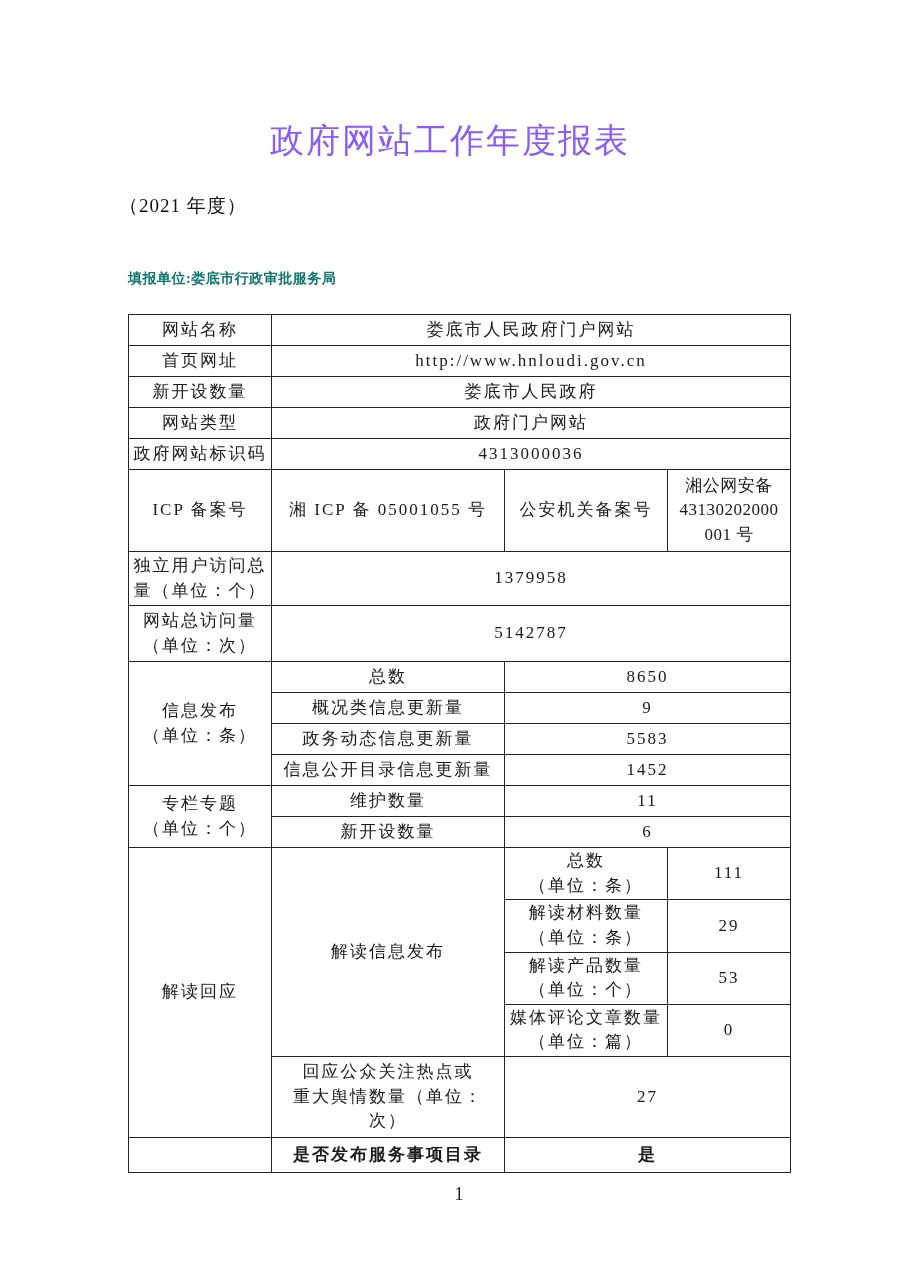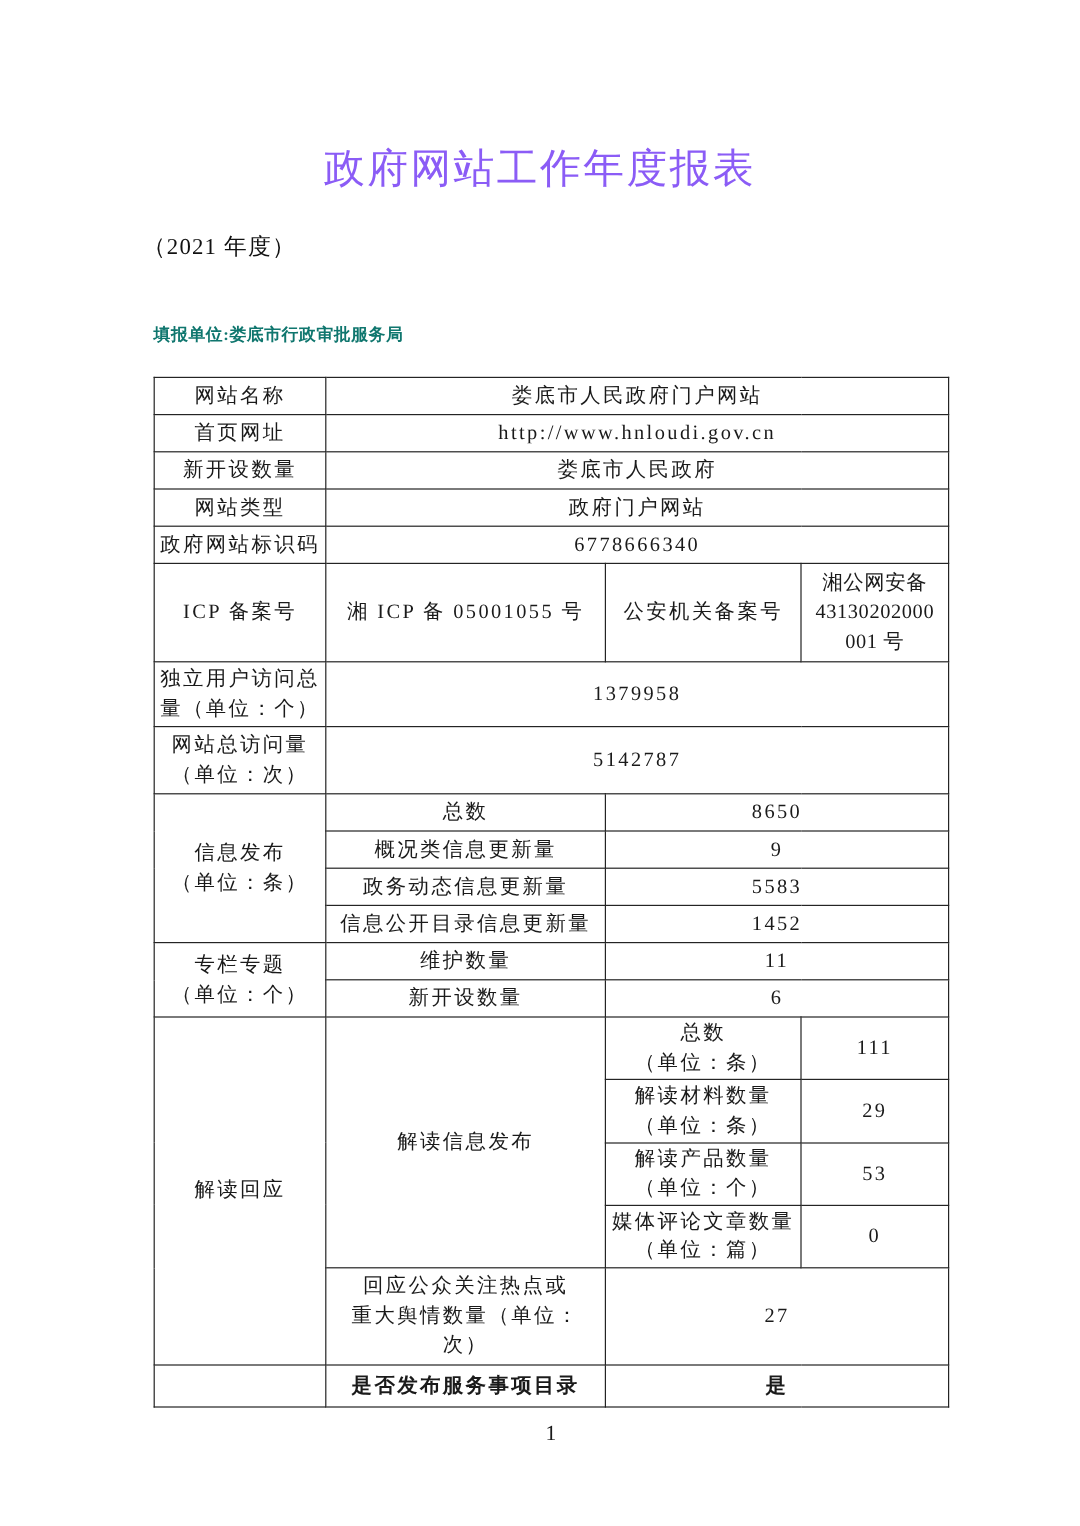--- a/index.html
+++ b/index.html
@@ -80,21 +80,21 @@
       <tr class="r31">
         <td>新开设数量</td>
         <td colspan="3">娄底市人民政府</td>
       </tr>
       <tr class="r31">
         <td>网站类型</td>
         <td colspan="3">政府门户网站</td>
       </tr>
       <tr class="r31">
         <td>政府网站标识码</td>
-        <td colspan="3">6778666340</td>
+        <td colspan="3">4313000036</td>
       </tr>
       <tr class="r82">
         <td>ICP 备案号</td>
         <td>湘 ICP 备 05001055 号</td>
         <td>公安机关备案号</td>
         <td class="tight">湘公网安备
 43130202000
 001 号</td>
       </tr>
       <tr class="r54">

